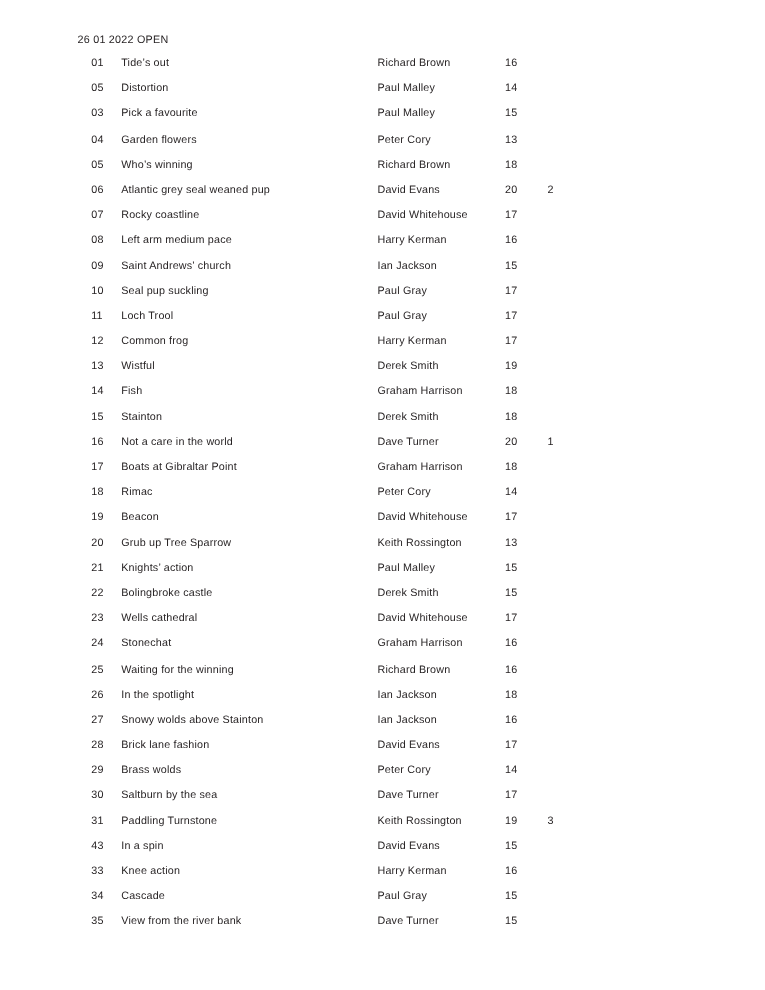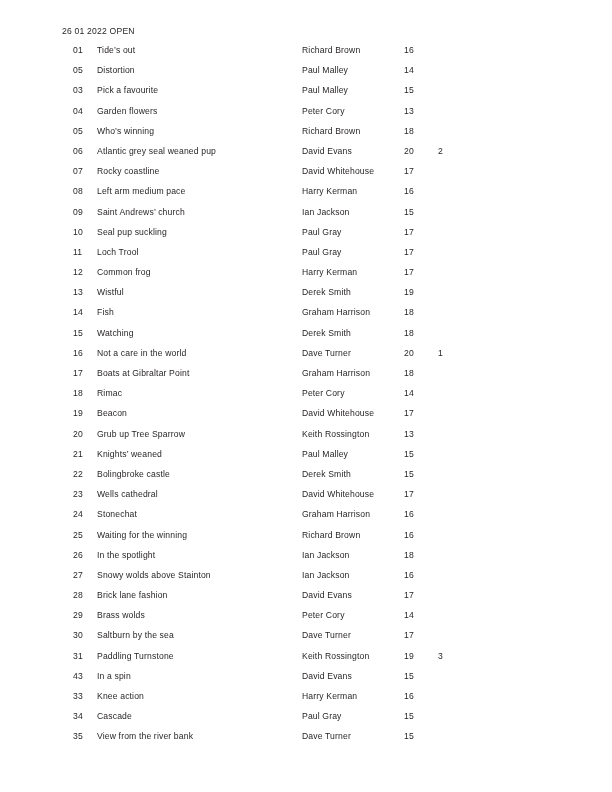--- a/index.html
+++ b/index.html
@@ -138,21 +138,21 @@
         <div class="cell c-score">19</div>
       </div>
       <div class="row">
         <div class="cell c-num">14</div>
         <div class="cell c-title">Fish</div>
         <div class="cell c-author">Graham Harrison</div>
         <div class="cell c-score">18</div>
       </div>
       <div class="row">
         <div class="cell c-num">15</div>
-        <div class="cell c-title">Watching</div>
+        <div class="cell c-title">Stainton</div>
         <div class="cell c-author">Derek Smith</div>
         <div class="cell c-score">18</div>
       </div>
       <div class="row">
         <div class="cell c-num">16</div>
         <div class="cell c-title">Not a care in the world</div>
         <div class="cell c-author">Dave Turner</div>
         <div class="cell c-score">20</div>
         <div class="cell c-place">1</div>
       </div>
@@ -175,21 +175,21 @@
         <div class="cell c-score">17</div>
       </div>
       <div class="row">
         <div class="cell c-num">20</div>
         <div class="cell c-title">Grub up Tree Sparrow</div>
         <div class="cell c-author">Keith Rossington</div>
         <div class="cell c-score">13</div>
       </div>
       <div class="row">
         <div class="cell c-num">21</div>
-        <div class="cell c-title">Knights’ weaned</div>
+        <div class="cell c-title">Knights’ action</div>
         <div class="cell c-author">Paul Malley</div>
         <div class="cell c-score">15</div>
       </div>
       <div class="row">
         <div class="cell c-num">22</div>
         <div class="cell c-title">Bolingbroke castle</div>
         <div class="cell c-author">Derek Smith</div>
         <div class="cell c-score">15</div>
       </div>
       <div class="row">

